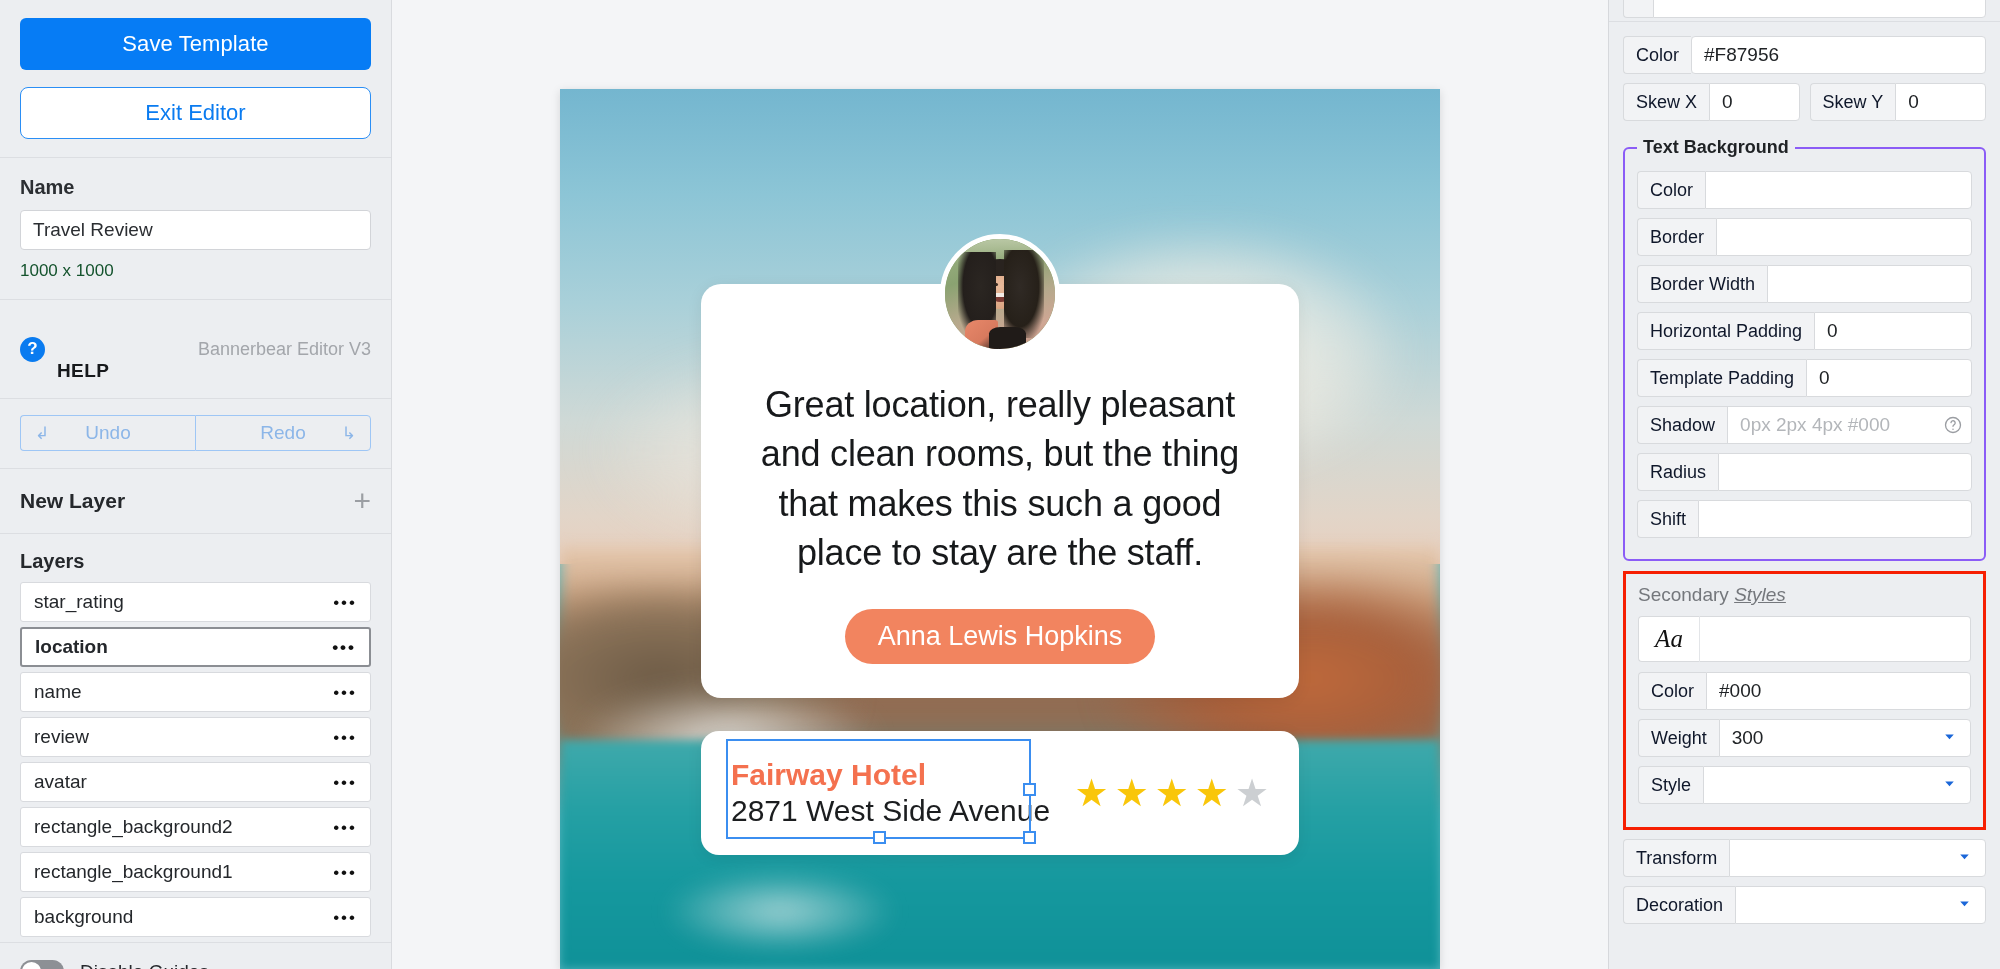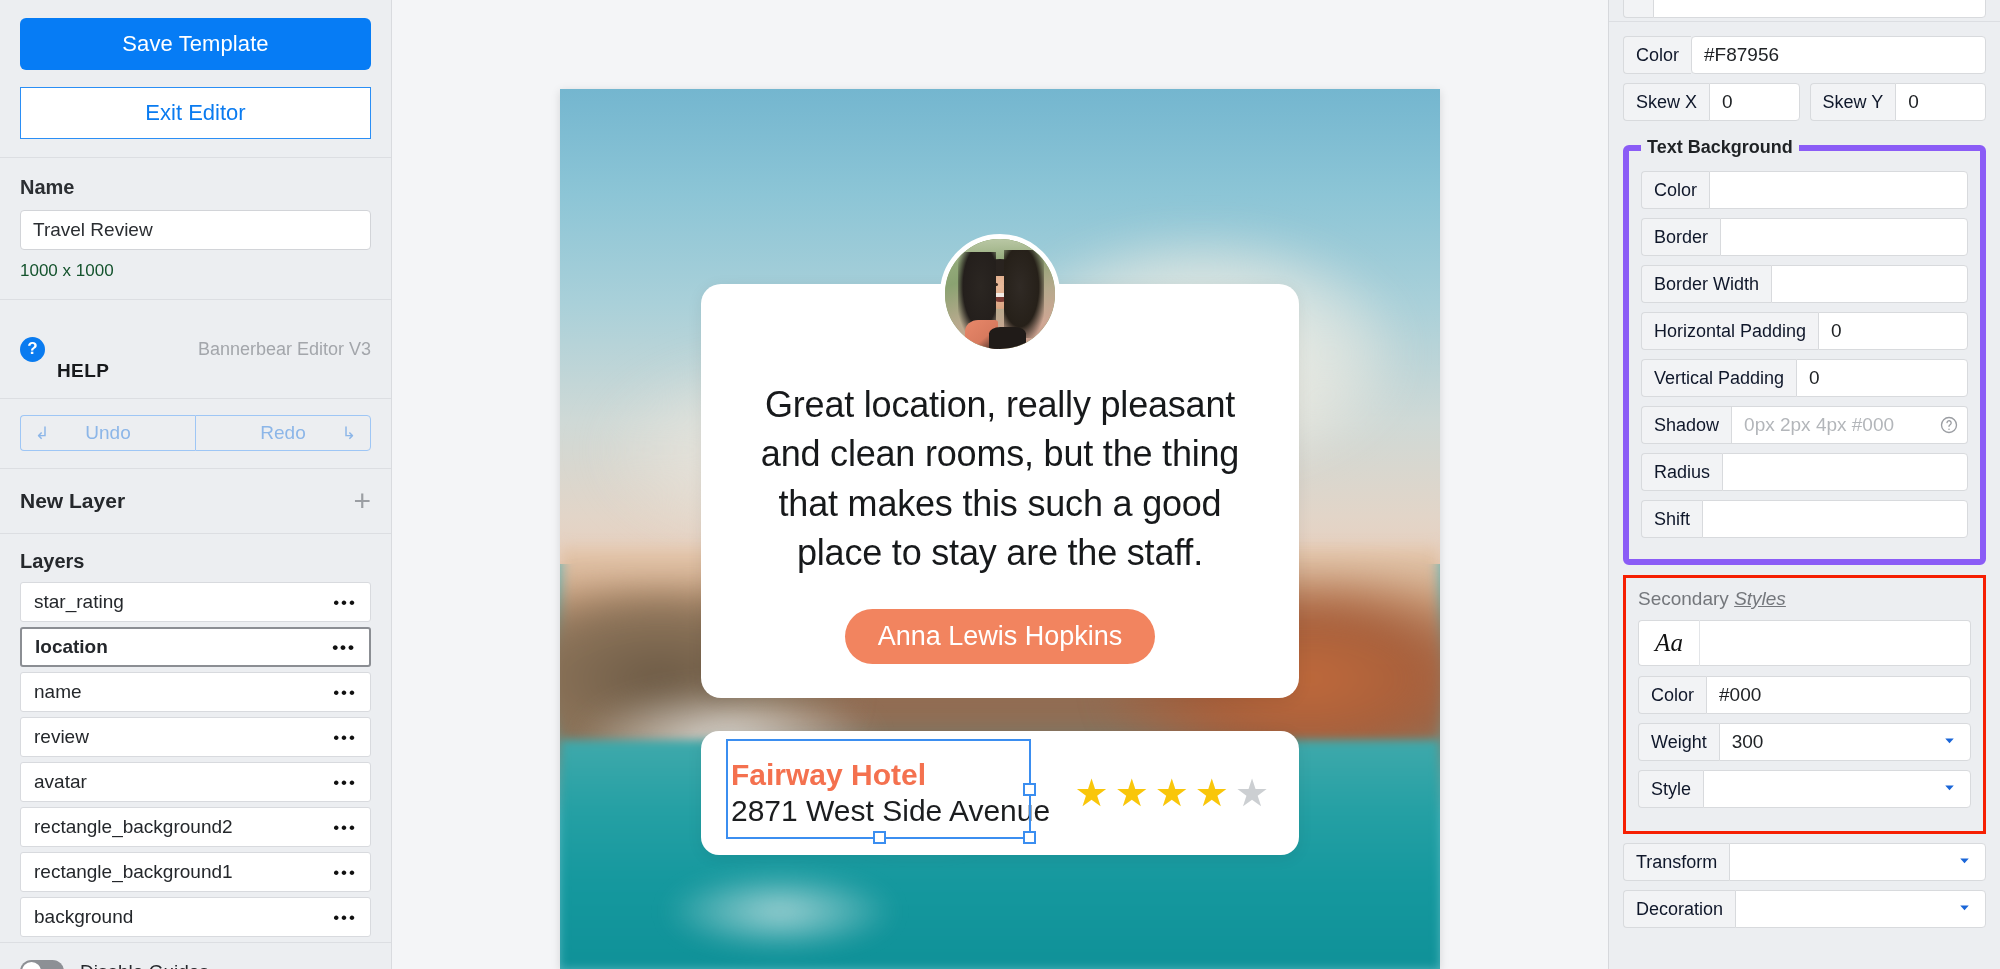--- a/index.html
+++ b/index.html
@@ -23,21 +23,21 @@
   .btn-primary {
     display: block; width: 100%; height: 52px;
     background: #067cf5; color: #fff;
     border: none; border-radius: 6px;
     font-size: 22px; font-family: "Liberation Sans", sans-serif;
     cursor: pointer; letter-spacing: .1px;
   }
   .btn-outline {
     display: block; width: 100%; height: 52px;
     background: #fff; color: #0a7bf0;
-    border: 1px solid #2a8ef5; border-radius: 0;
+    border: 1px solid #2a8ef5; border-radius: 8px;
     font-size: 22px; font-family: "Liberation Sans", sans-serif;
     margin-top: 17px; cursor: pointer;
   }
   .field-label { font-size: 20px; font-weight: bold; color: #2c2f33; margin-bottom: 11px; }
   .text-input {
     width: 100%; height: 40px;
     border: 1px solid #d2d4d8; border-radius: 4px;
     background: #fff; padding: 0 12px;
     font-size: 19px; color: #2b2e32;
     font-family: "Liberation Sans", sans-serif;
@@ -273,21 +273,21 @@
     padding: 0 12px; height: 38px; display: flex; align-items: center;
     font-family: "Liberation Sans", sans-serif;
   }
   .row .val.ph { color: #b3b6ba; }
   .row.full .val { border-radius: 4px; border-left: 1px solid #d8dadd; }
 
   .pair { display: flex; gap: 10px; margin: 9px 0; }
   .pair .row { flex: 1; margin: 0; }
 
   fieldset.tbg {
-    border: 6px solid #8b5cf6; border-radius: 6px;
+    border: 2px solid #8b5cf6; border-radius: 6px;
     margin: 16px 0 10px; padding: 4px 12px 12px;
   }
   fieldset.tbg legend { font-size: 18px; font-weight: bold; color: #1f2225; padding: 0 6px; }
 
   .help-circ {
     width: 38px; border: 1px solid #d8dadd; border-left: none;
     background: #fff; border-radius: 0 4px 4px 0;
     display: flex; align-items: center; justify-content: center;
     font-size: 17px; color: #9a9da2; cursor: pointer;
   }
@@ -507,21 +507,21 @@
         </div>
         <div class="row">
           <span class="lbl">Border Width</span>
           <span class="val"></span>
         </div>
         <div class="row">
           <span class="lbl">Horizontal Padding</span>
           <span class="val">0</span>
         </div>
         <div class="row">
-          <span class="lbl">Vertical Padding</span>
+          <span class="lbl">Template Padding</span>
           <span class="val">0</span>
         </div>
         <div class="row with-help">
           <span class="lbl">Shadow</span>
           <span class="val ph">0px 2px 4px #000</span>
           <span class="help-circ">
             <svg width="20" height="20" viewBox="0 0 24 24" fill="none" stroke="currentColor" stroke-width="1.6">
                 <circle cx="12" cy="12" r="9"></circle>
                 <path d="M9.6 9.2a2.5 2.5 0 114.4 1.8c-.8.8-2 1.2-2 2.6" stroke-linecap="round"></path>
                 <circle cx="12" cy="17" r=".9" fill="currentColor" stroke="none"></circle>

